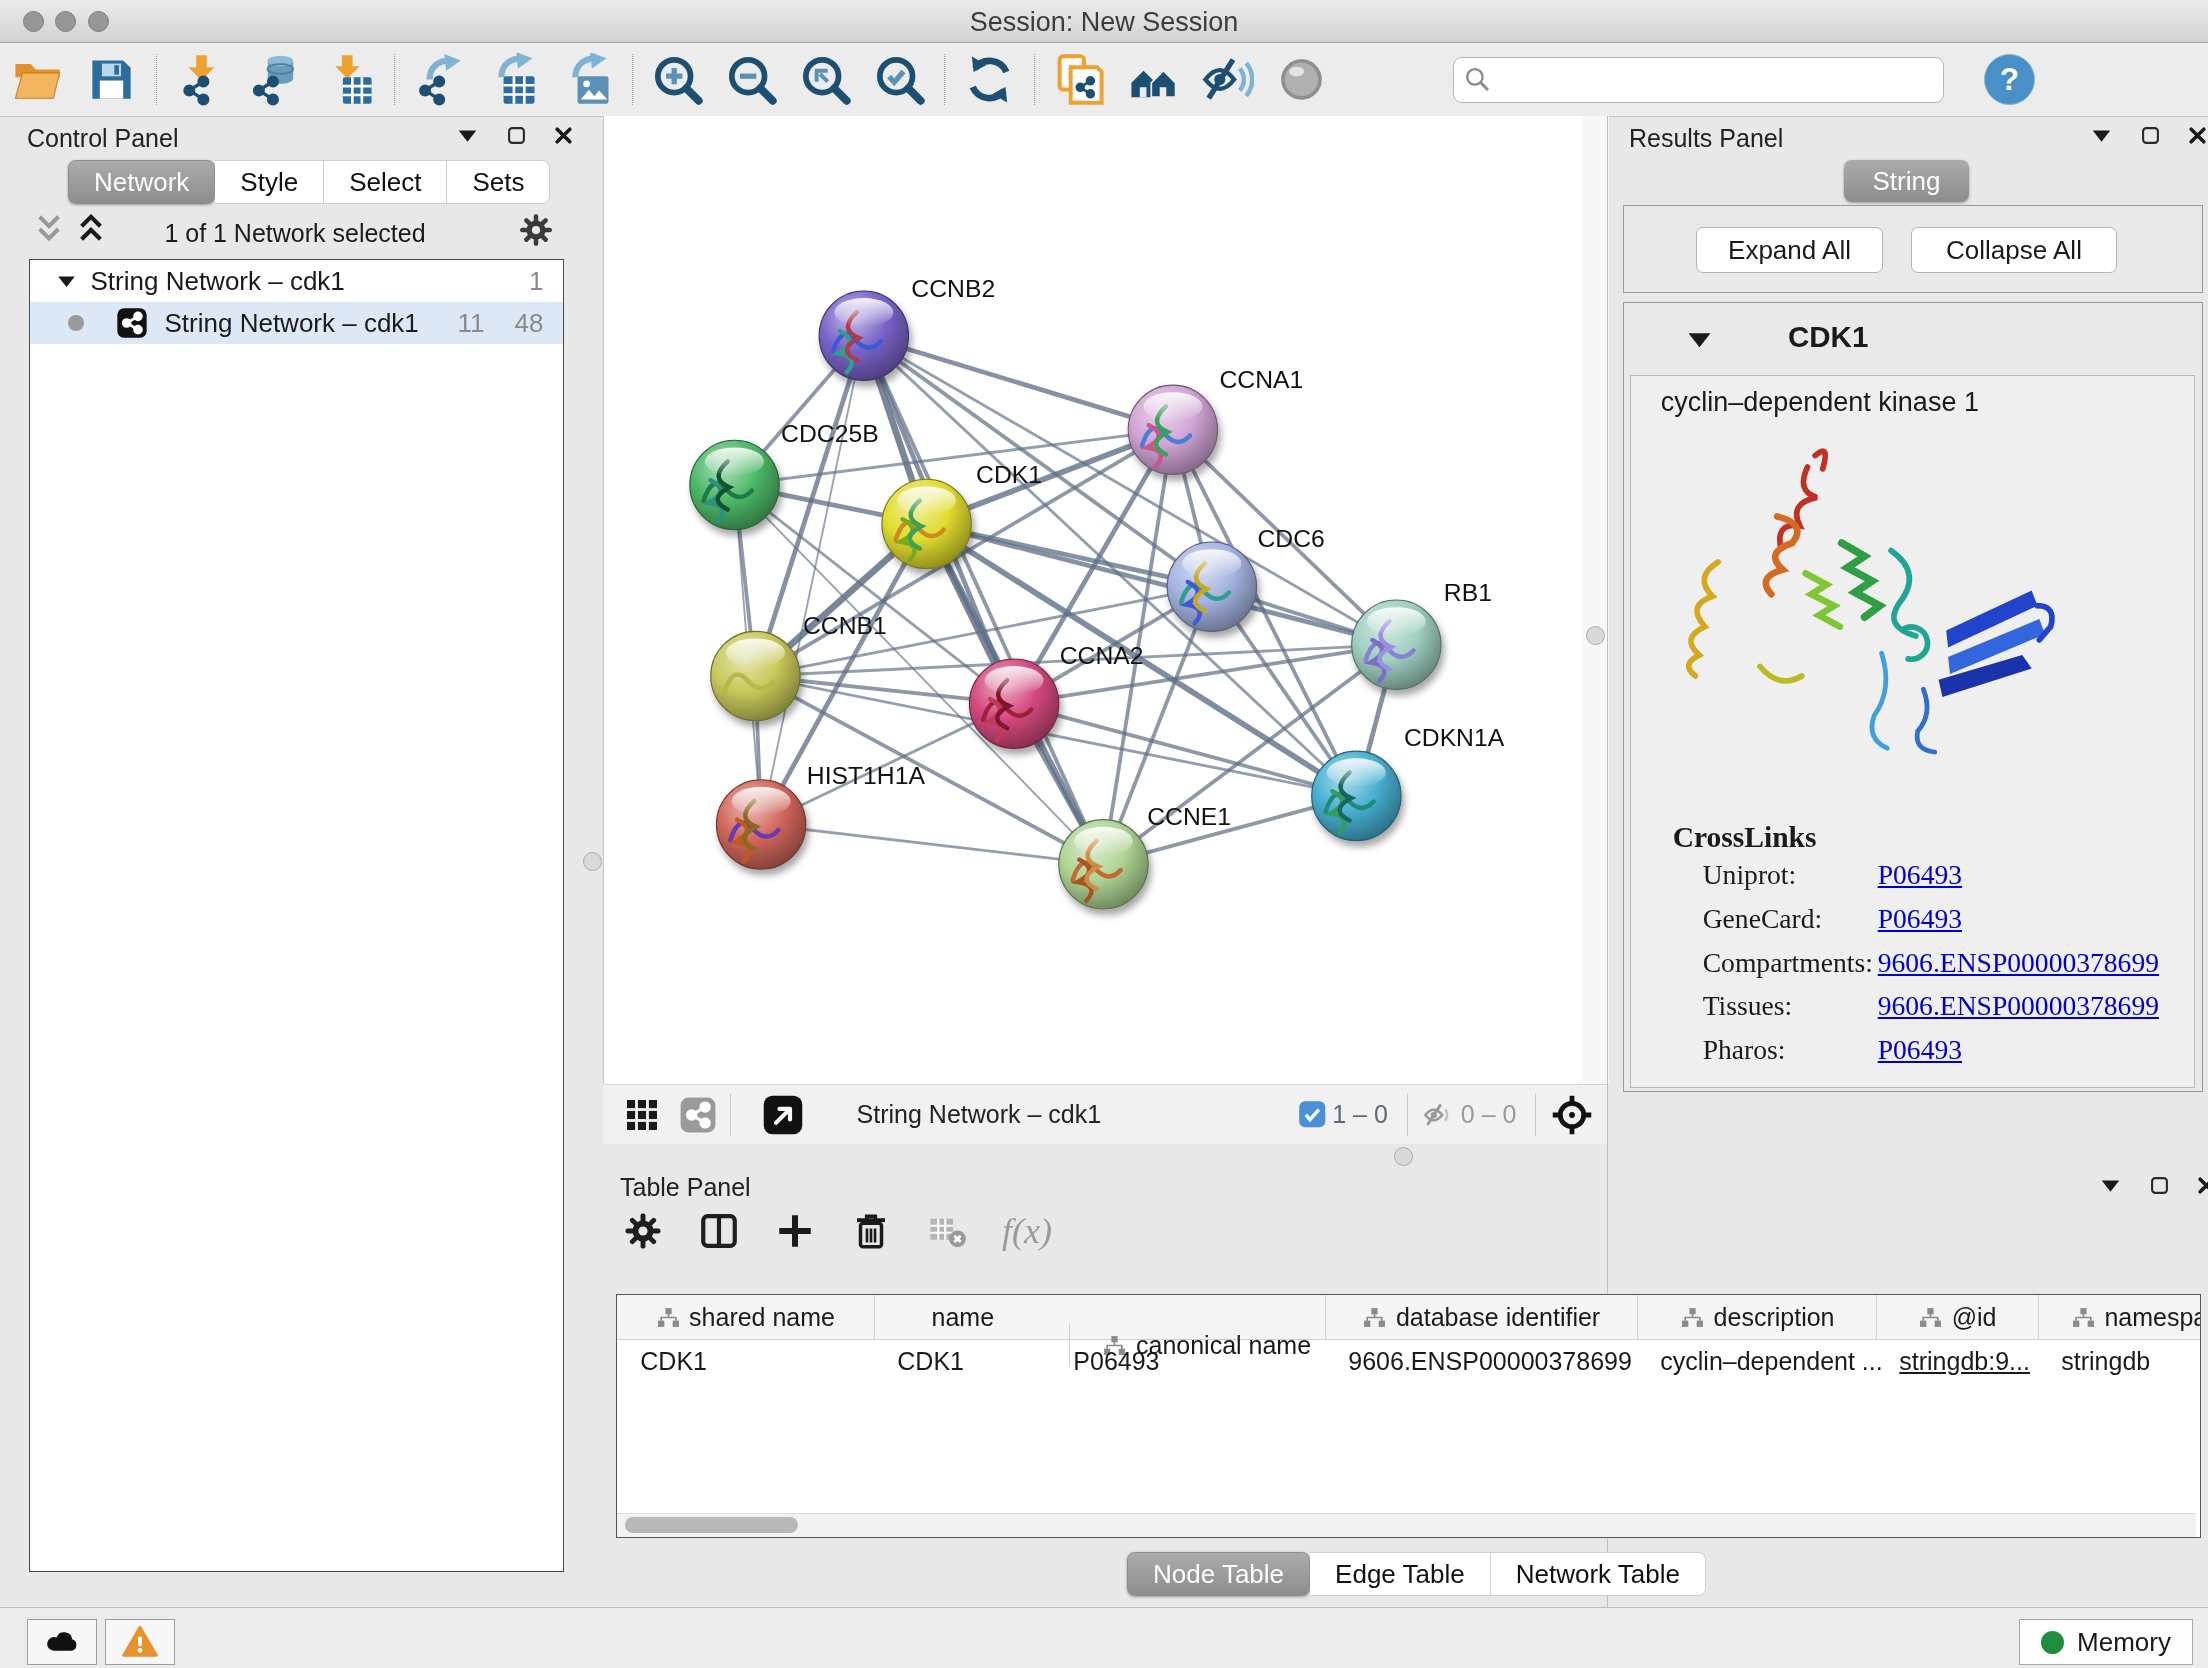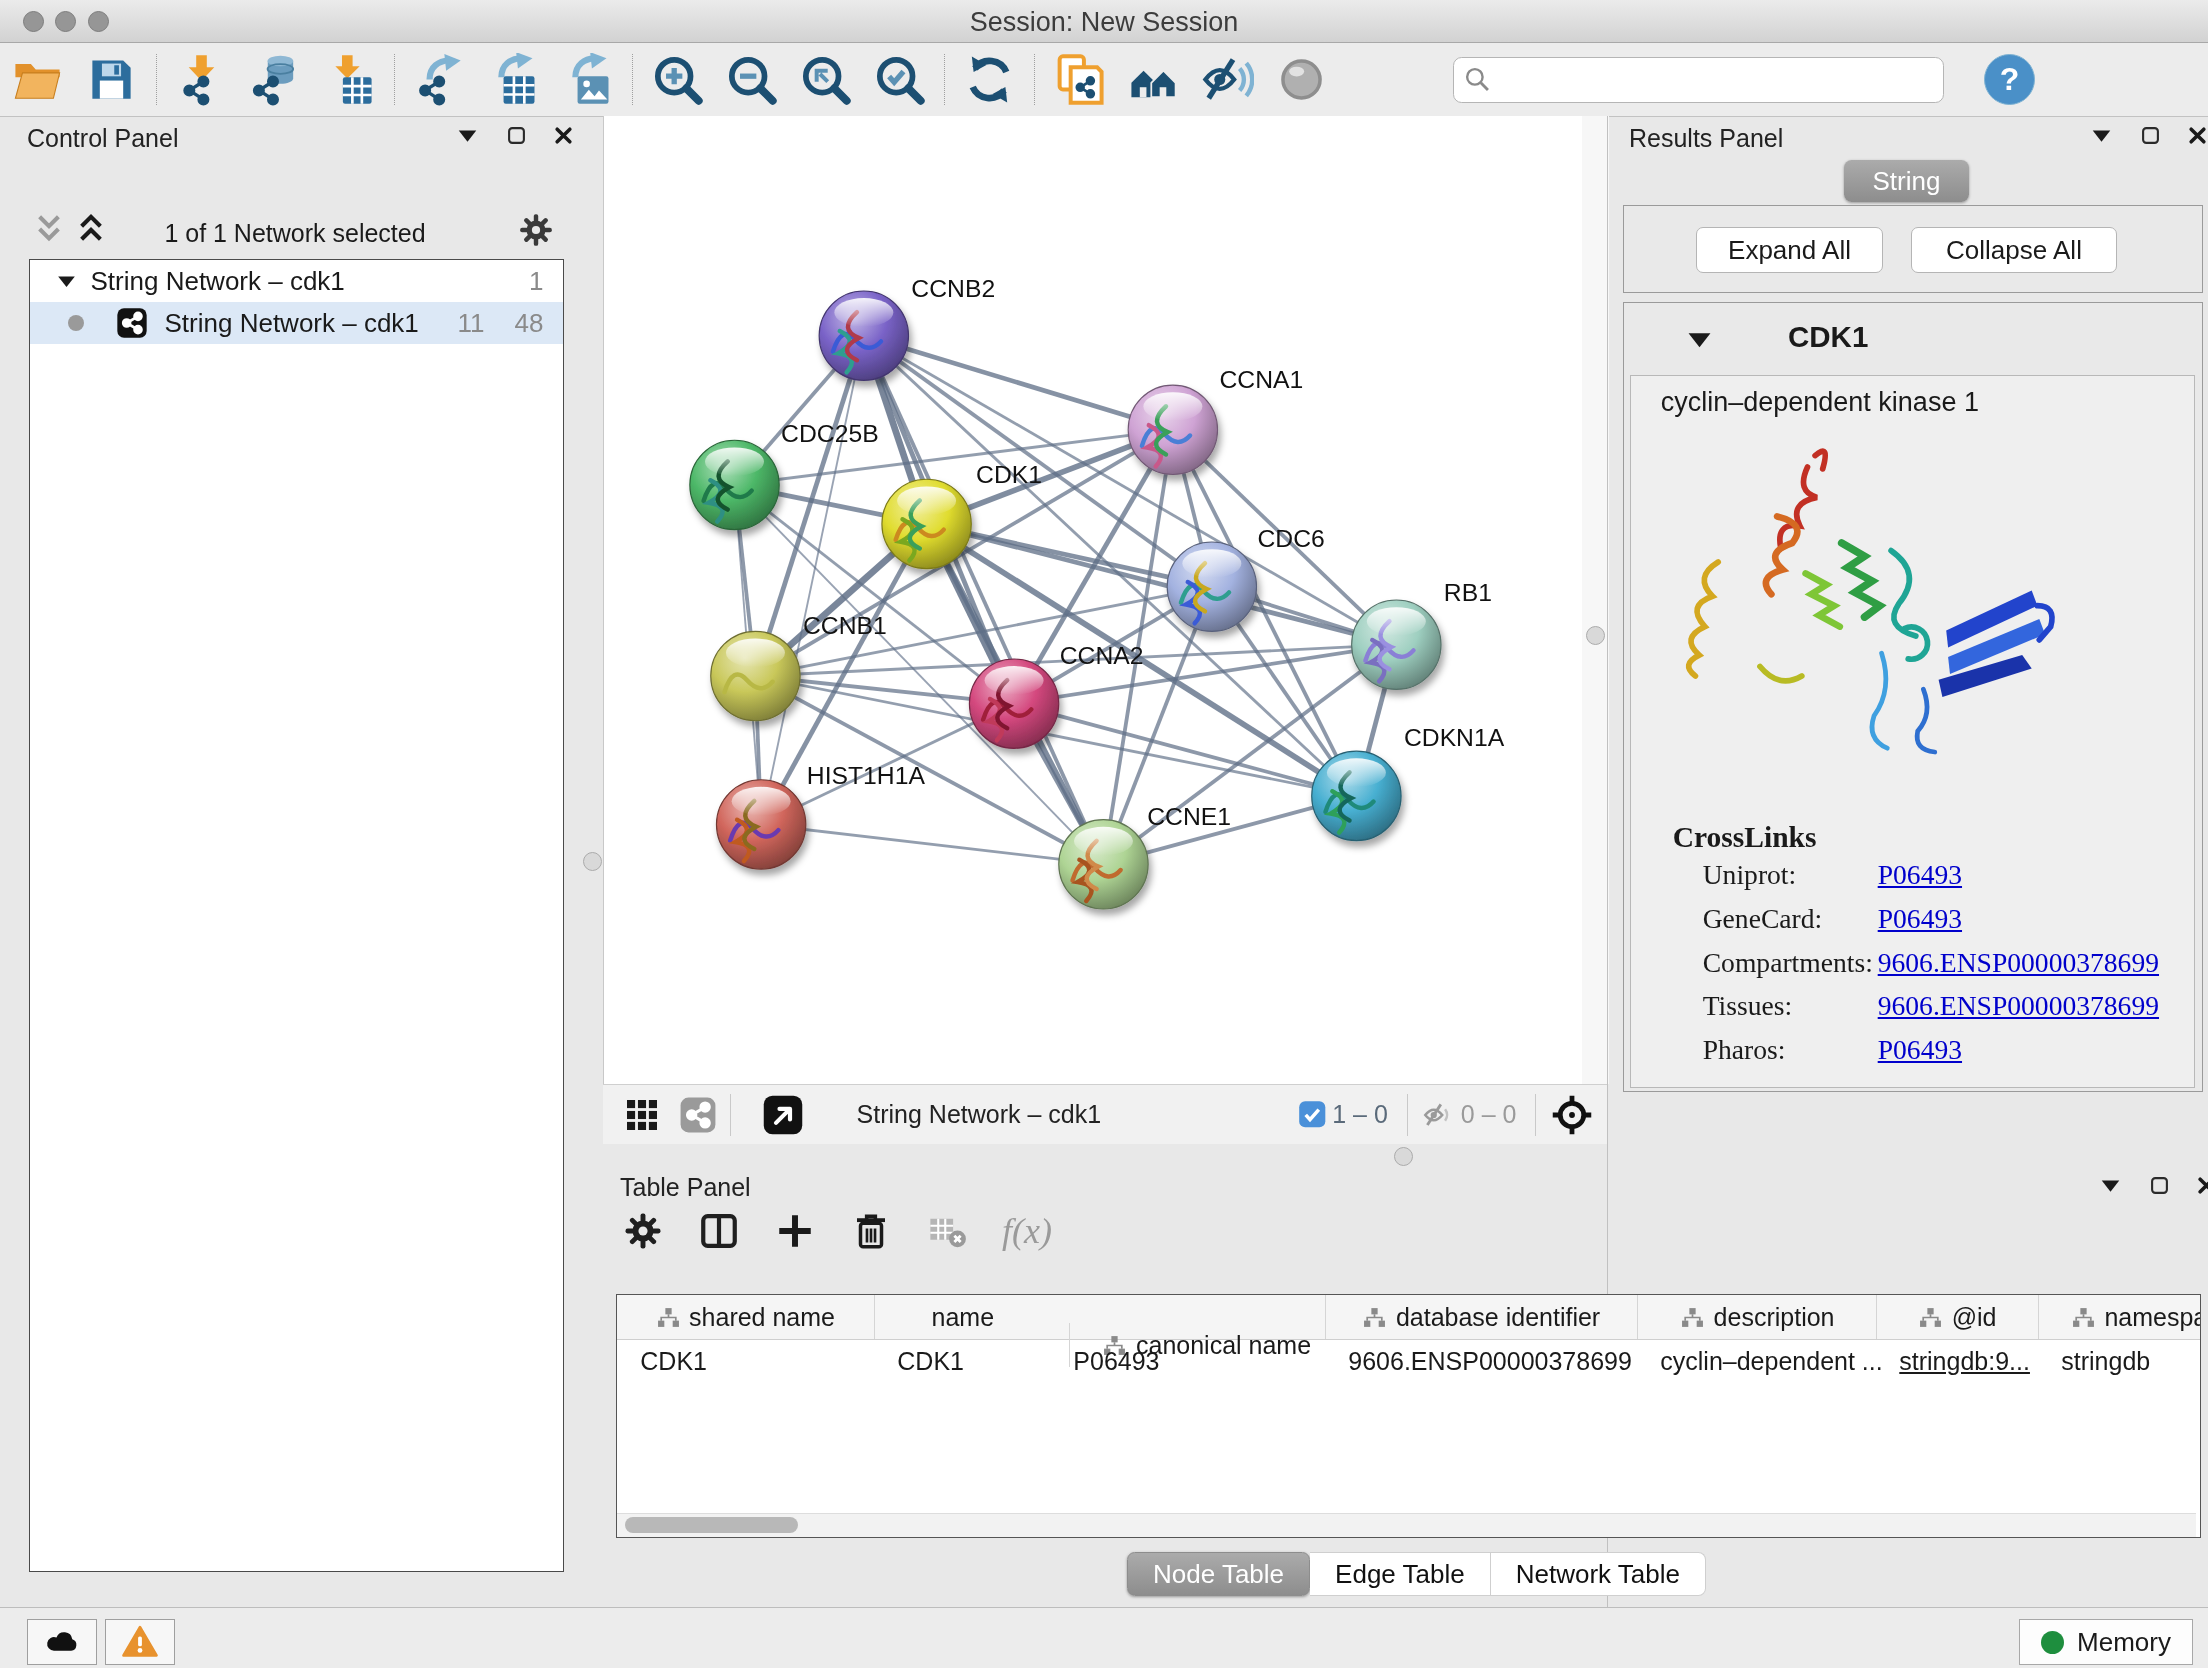--- a/index.html
+++ b/index.html
@@ -278,20 +278,26 @@
     <svg width="21" height="15" viewBox="0 0 16 12">
       <path d="M1 2h14l-7 9z" fill="#1a1a1a"></path>
       </svg>
     <svg width="19" height="19" viewBox="0 0 18 18">
       <rect x="2" y="2" width="14" height="14" rx="3" fill="none" stroke="#2a2a2a" stroke-width="2"></rect>
       </svg>
     <svg width="19" height="19" viewBox="0 0 18 18">
       <path d="M3 3l12 12M15 3 3 15" stroke="#1a1a1a" stroke-width="3.4" stroke-linecap="round"></path>
       </svg>
   </div>
+  <div class="tabs-row" style="left:68px;top:44px" id="cp-tabs">
+      <div class="tab active">Network</div>
+      <div class="tab">Style</div>
+      <div class="tab">Select</div>
+      <div class="tab">Sets</div>
+    </div>
 
   <div class="abs" style="left:34px;top:95px">
     <svg width="30" height="36" viewBox="0 0 16 19">
         <path d="M3 3l5 5 5-5M3 9.5l5 5 5-5" stroke="#9a9a9a" stroke-width="2.2" fill="none"></path>
       </svg>
   </div>
   <div class="abs" style="left:76px;top:95px">
     <svg width="30" height="36" viewBox="0 0 16 19">
         <path d="M3 8l5-5 5 5M3 15l5-5 5 5" stroke="#1a1a1a" stroke-width="2.2" fill="none"></path>
       </svg>

